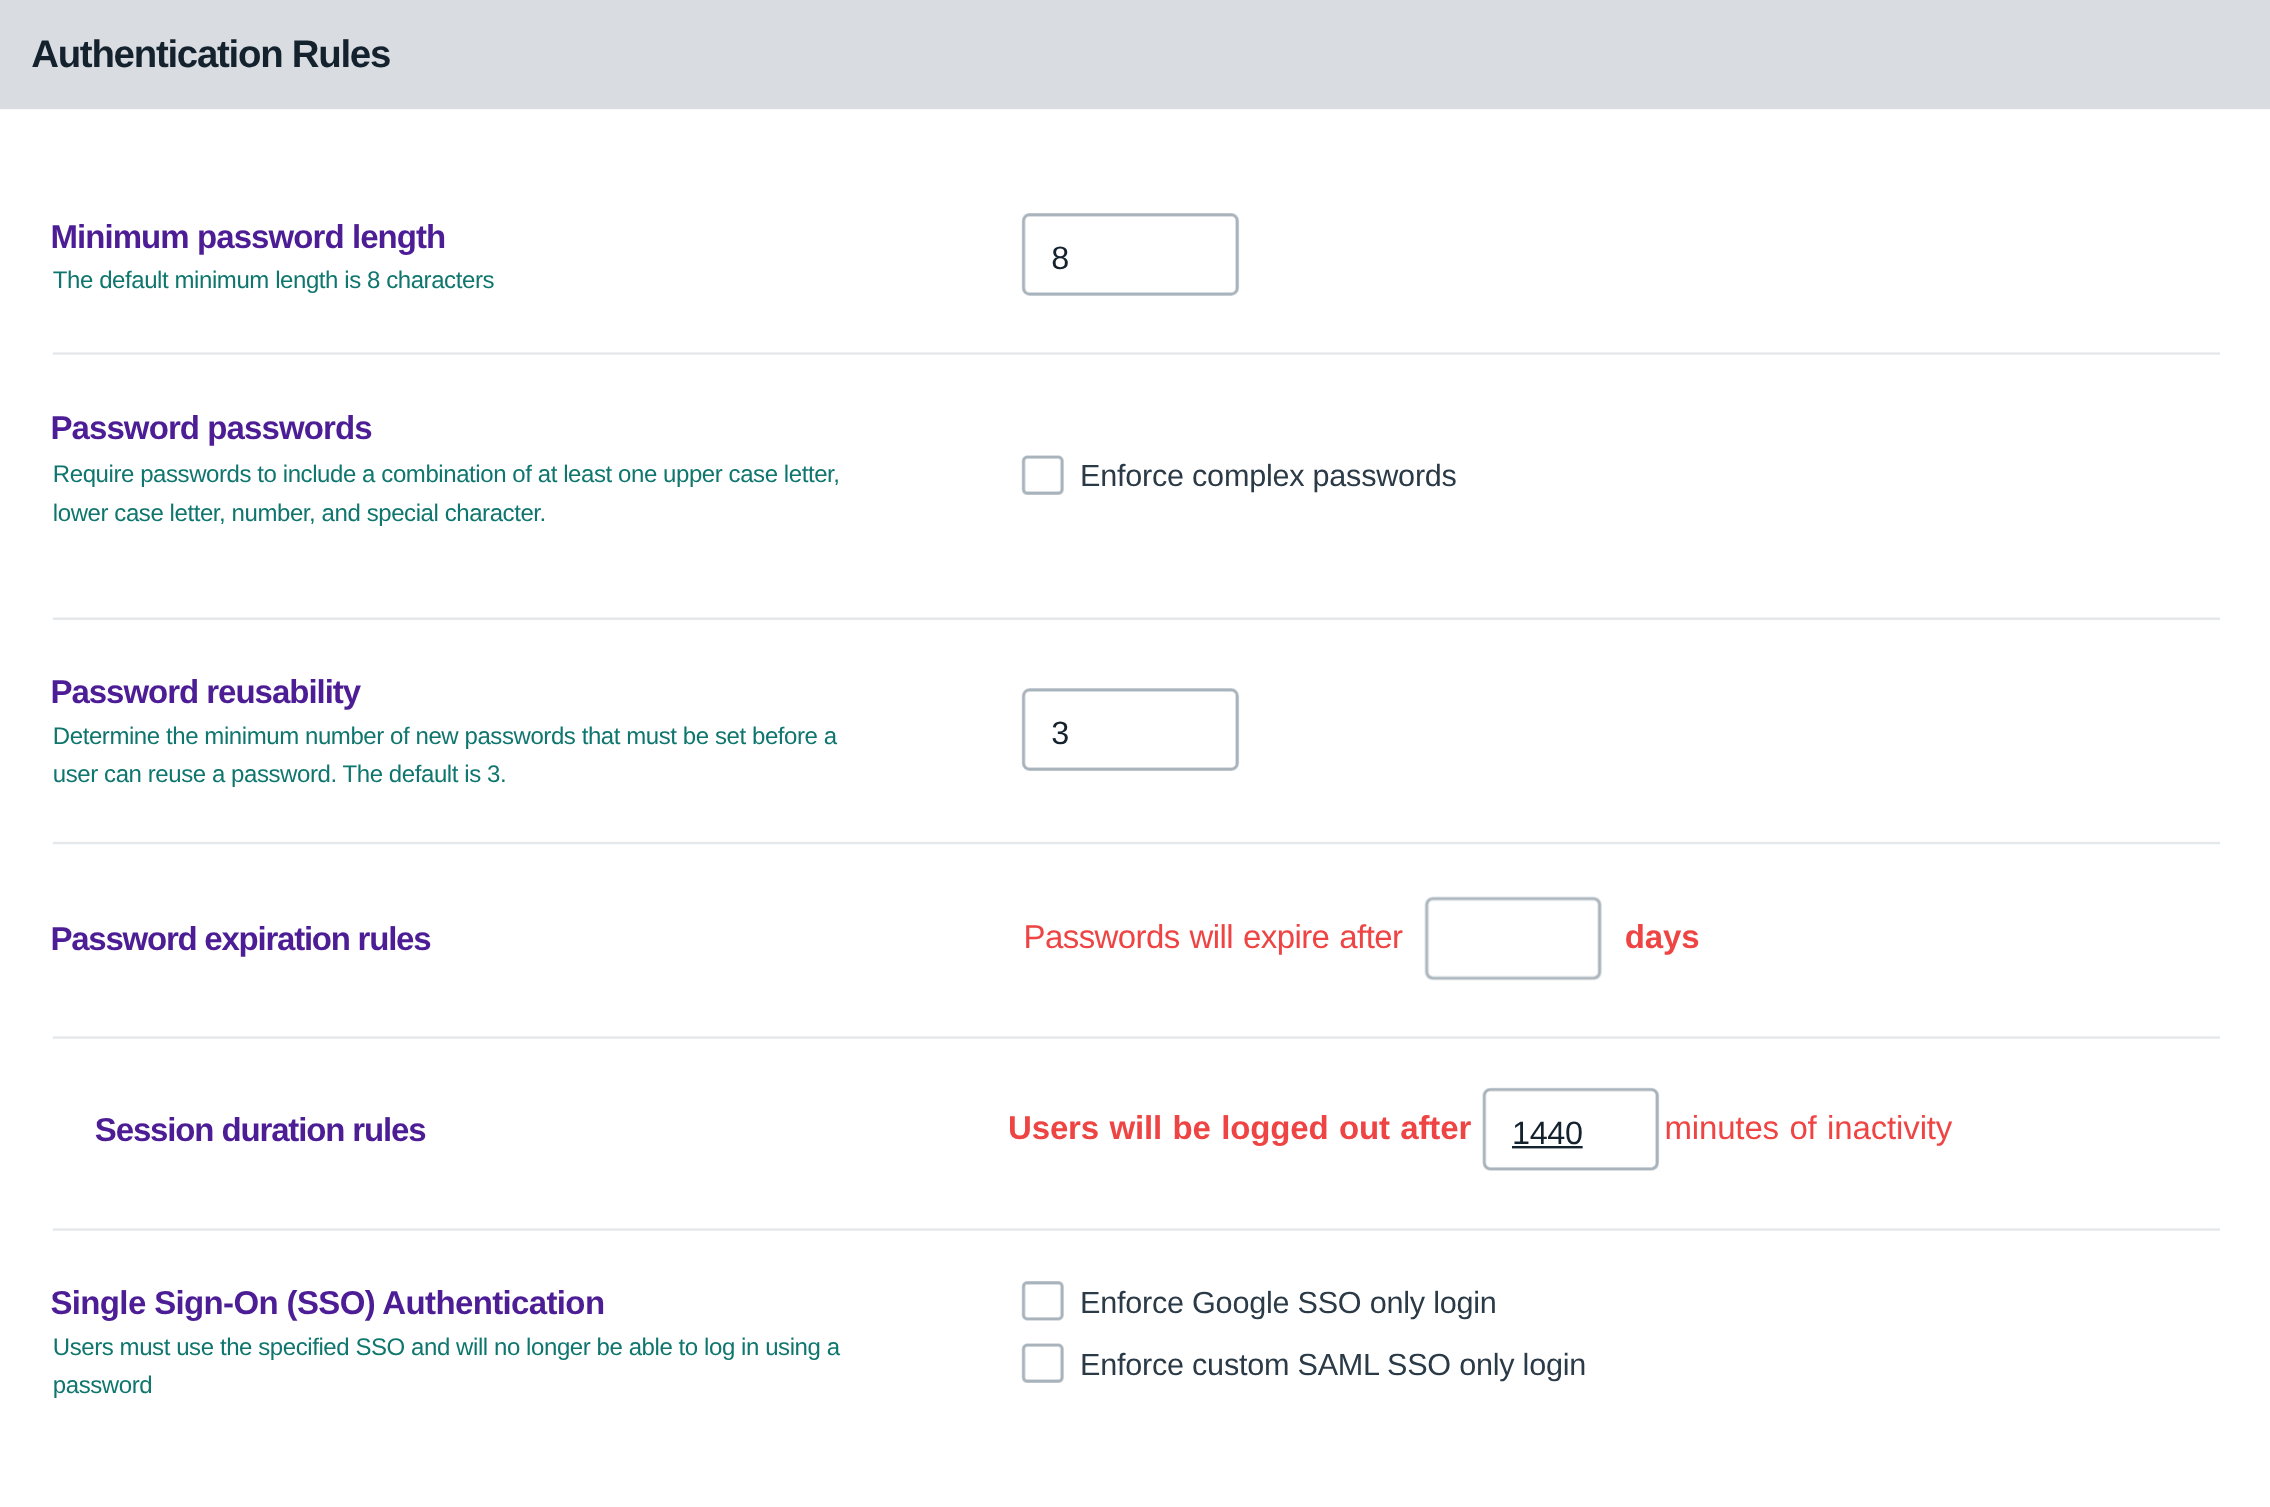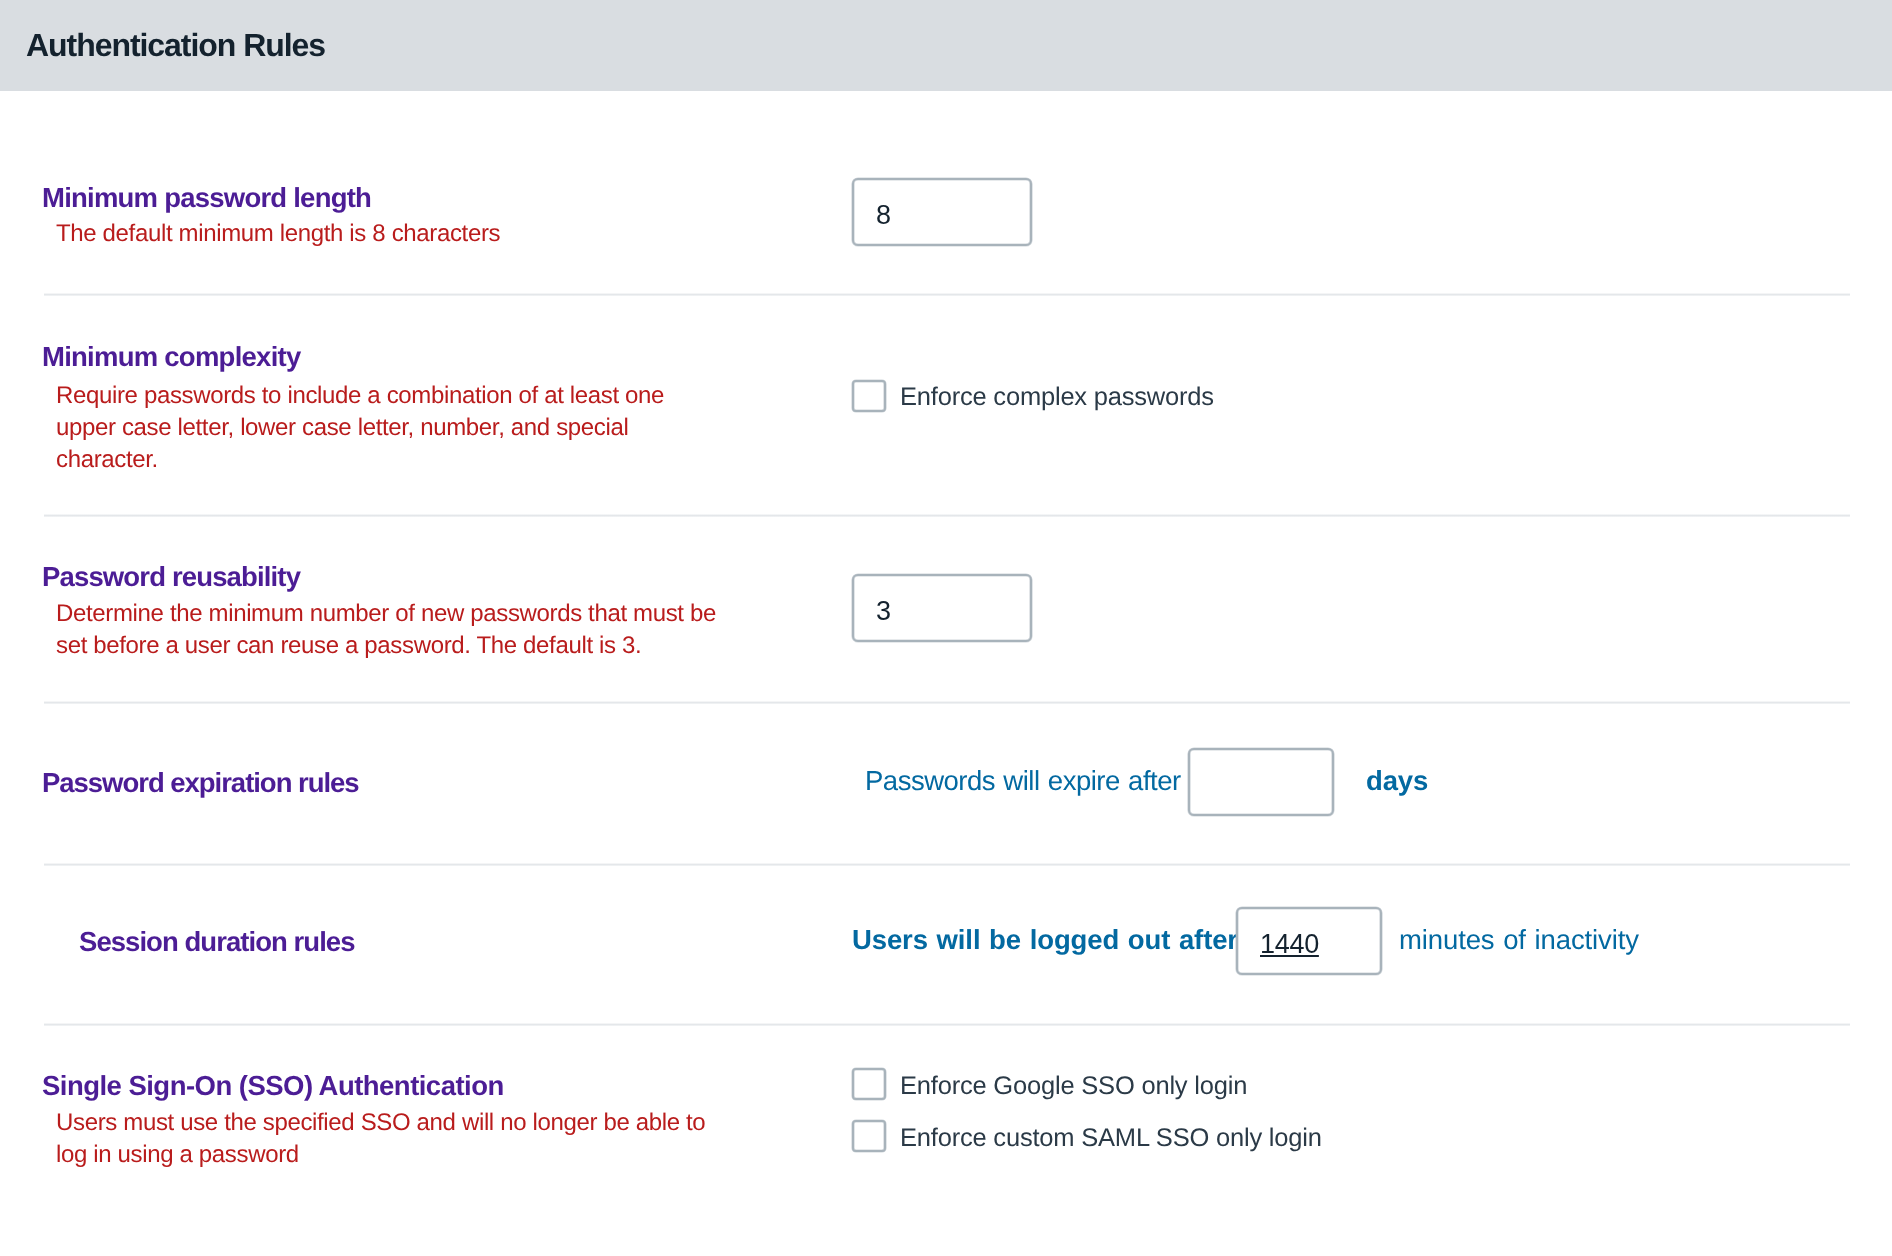--- a/index.html
+++ b/index.html
@@ -14,27 +14,27 @@
   .topbar-title{position:absolute;left:26px;top:0;height:91px;line-height:91px;
     font-size:32px;font-weight:bold;letter-spacing:-1.05px;color:#14222e;white-space:nowrap;}
 
   
   .rows{position:absolute;left:0;top:0;width:1892px;}
   .row{position:relative;}
   .divider{position:absolute;left:44px;width:1806px;height:3px;
     background:linear-gradient(to bottom,rgba(232,234,236,0) 0%,rgba(228,231,234,1) 40%,rgba(228,231,234,1) 72%,rgba(232,234,236,0) 100%);}
   .lbl{position:absolute;font-size:27.5px;font-weight:bold;letter-spacing:-0.85px;
     color:#4c1d95;white-space:nowrap;line-height:1;}
-  .desc{position:absolute;left:56px;font-size:24px;letter-spacing:-0.35px;color:#b91c1c;
+  .desc{position:absolute;left:44px;font-size:20px;letter-spacing:-0.35px;color:#0f766e;
     line-height:32px;width:665px;}
   .fld{position:absolute;border:2px solid #a8b3bb;border-radius:6px;background:#fff;
     box-shadow:0 0 0 0.6px rgba(168,179,187,0.55), inset 0 0 0 0.6px rgba(168,179,187,0.55);
     font-family:"Liberation Sans",sans-serif;font-size:27px;letter-spacing:-0.3px;color:#14222e;
     padding:7px 0 0 22px;outline:none;line-height:1;-webkit-font-smoothing:antialiased;transform:translateZ(0);}
-  .ctext{position:absolute;font-size:27.5px;letter-spacing:-0.12px;word-spacing:1.2px;color:#0369a1;white-space:nowrap;line-height:1;margin-left:12px;}
+  .ctext{position:absolute;font-size:27.5px;letter-spacing:-0.12px;word-spacing:1.2px;color:#ef4444;white-space:nowrap;line-height:1;}
   .cbox{position:absolute;width:34px;height:32px;border:2px solid #a8b3bb;border-radius:4px;background:#fff;
     box-shadow:0 0 0 0.6px rgba(168,179,187,0.55), inset 0 0 0 0.6px rgba(168,179,187,0.55);}
   .clabel{position:absolute;font-size:25.5px;letter-spacing:-0.2px;color:#2b3a47;white-space:nowrap;line-height:1;}
 </style>
 </head>
 <body>
 
 <div class="page">
 
   <div class="topbar">
@@ -44,21 +44,21 @@
   <div class="rows">
 
     <div class="row">
       <div class="lbl" style="left:42px;top:184px;letter-spacing:-0.77px;">Minimum password length</div>
       <div class="desc" style="top:218px;">The default minimum length is 8 characters</div>
       <input class="fld" type="text" autocomplete="off" spellcheck="false" style="left: 852px; top: 178px; width: 180px; height: 68px;" value="8">
       <div class="divider" style="top:293px;"></div>
     </div>
 
     <div class="row">
-      <div class="lbl" style="left:42px;top:343px;letter-spacing:-0.75px;">Minimum complexity</div>
+      <div class="lbl" style="left:42px;top:343px;letter-spacing:-0.75px;">Password passwords</div>
       <div class="desc" style="top:380px;">Require passwords to include a combination of at least one upper case letter, lower case letter, number, and special character.</div>
       <div class="cbox" role="checkbox" aria-checked="false" style="left:852px;top:380px;"></div>
       <div class="clabel" style="left:900px;top:385px;">Enforce complex passwords</div>
       <div class="divider" style="top:514px;"></div>
     </div>
 
     <div class="row">
       <div class="lbl" style="left:42px;top:563px;">Password reusability</div>
       <div class="desc" style="top:598px;">Determine the minimum number of new passwords that must be set before a user can reuse a password. The default is 3.</div>
       <input class="fld" type="text" autocomplete="off" spellcheck="false" style="left: 852px; top: 574px; width: 180px; height: 68px;" value="3">

